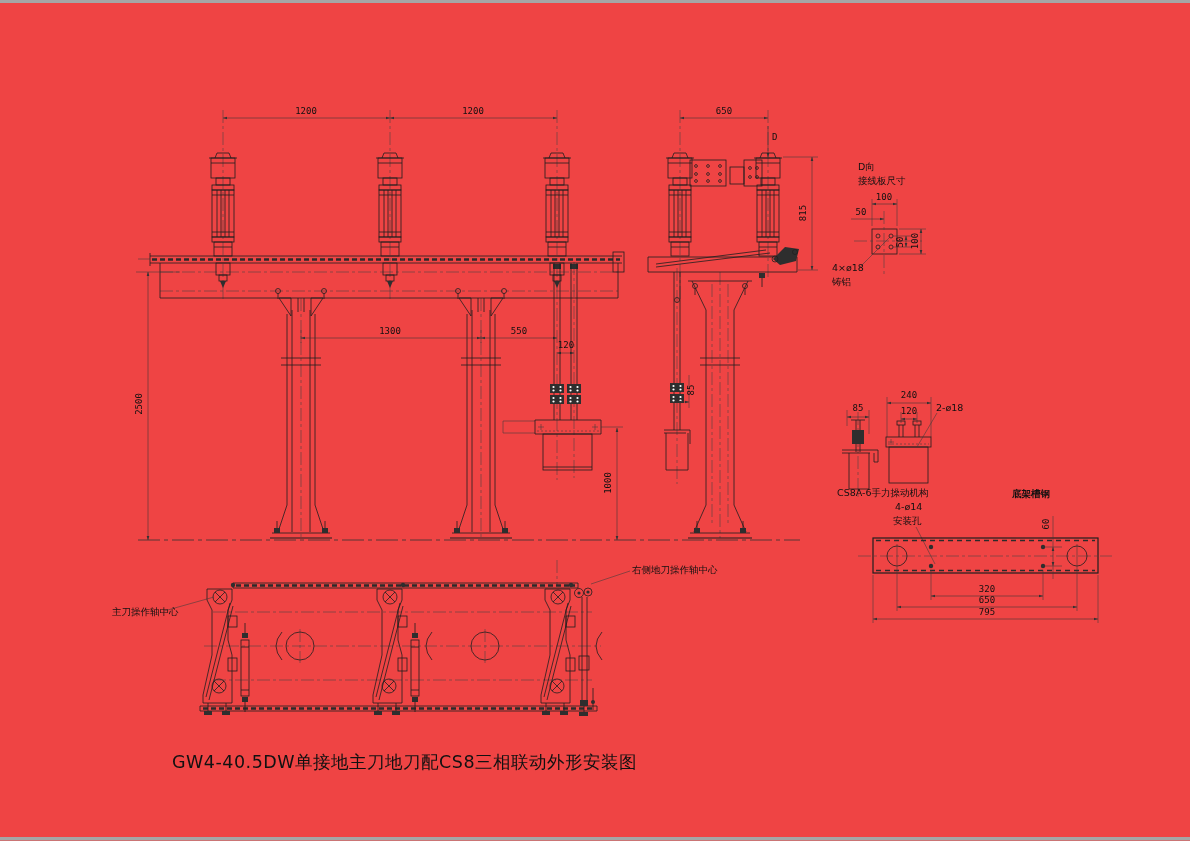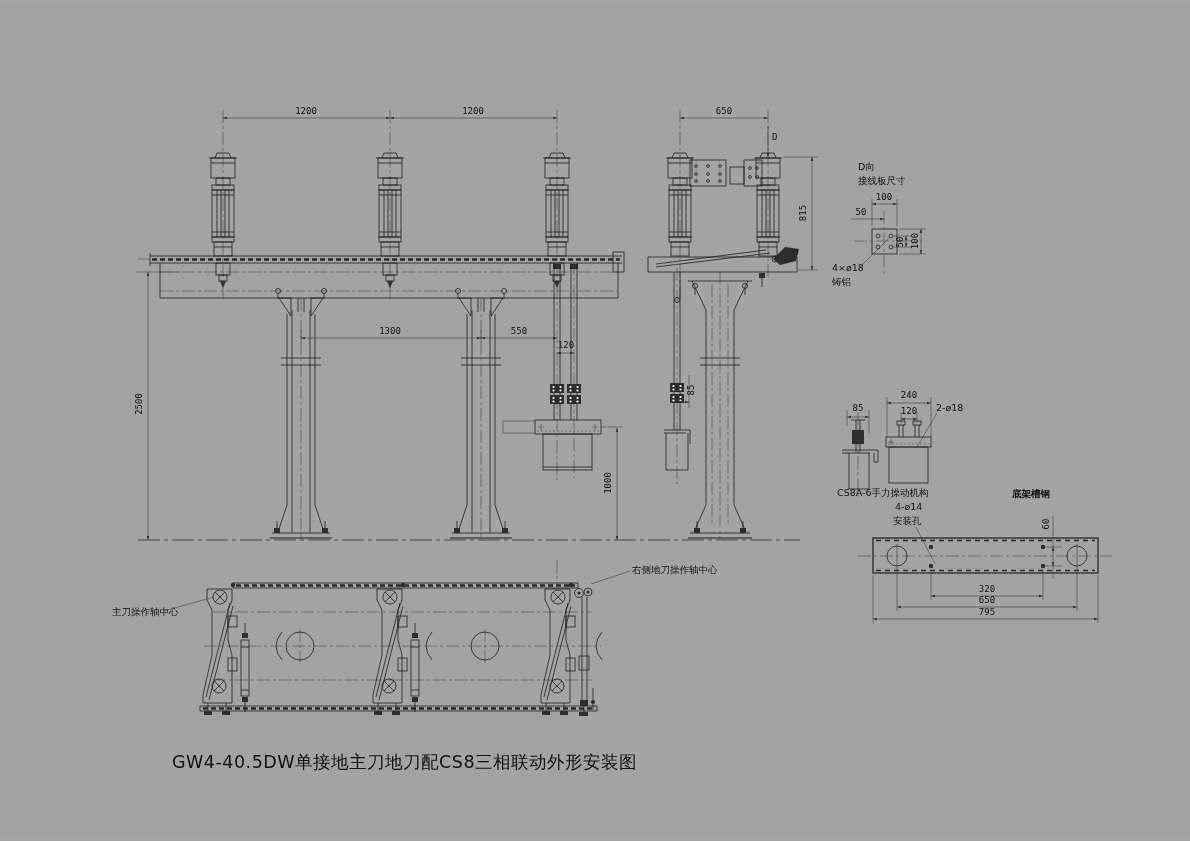--- a/index.html
+++ b/index.html
@@ -1,16 +1,16 @@
 <!DOCTYPE html>
 <html><head>
 <meta charset="utf-8">
 <style>
   html,body{margin:0;padding:0;background:#fff;}
-  #sheet{position:relative;width:1190px;height:841px;background:#a3a3a3;overflow:hidden;}
+  #sheet{position:relative;width:1190px;height:841px;background:#ef4444;overflow:hidden;}
   svg{position:absolute;left:0;top:0;}
   .ln{stroke:#1f1f1f;stroke-width:0.8;fill:none;}
   .tk{stroke:#1f1f1f;stroke-width:1.2;fill:none;}
   .tn{stroke:#3a3a3a;stroke-width:0.55;fill:none;}
   .cl{stroke:#444;stroke-width:0.55;fill:none;stroke-dasharray:13 3 3 3;}
   .gd{stroke:#333;stroke-width:0.8;fill:none;stroke-dasharray:22 4 4 4;}
   .dim{stroke:#333;stroke-width:0.55;fill:none;marker-start:url(#arr);marker-end:url(#arr);}
   .dime{stroke:#333;stroke-width:0.55;fill:none;marker-end:url(#arr);}
   .rail{stroke:#2b2b2b;stroke-width:2.6;fill:none;stroke-dasharray:5 3;}
   .hat{stroke:#2b2b2b;stroke-width:1.6;fill:none;stroke-dasharray:5 4;}

